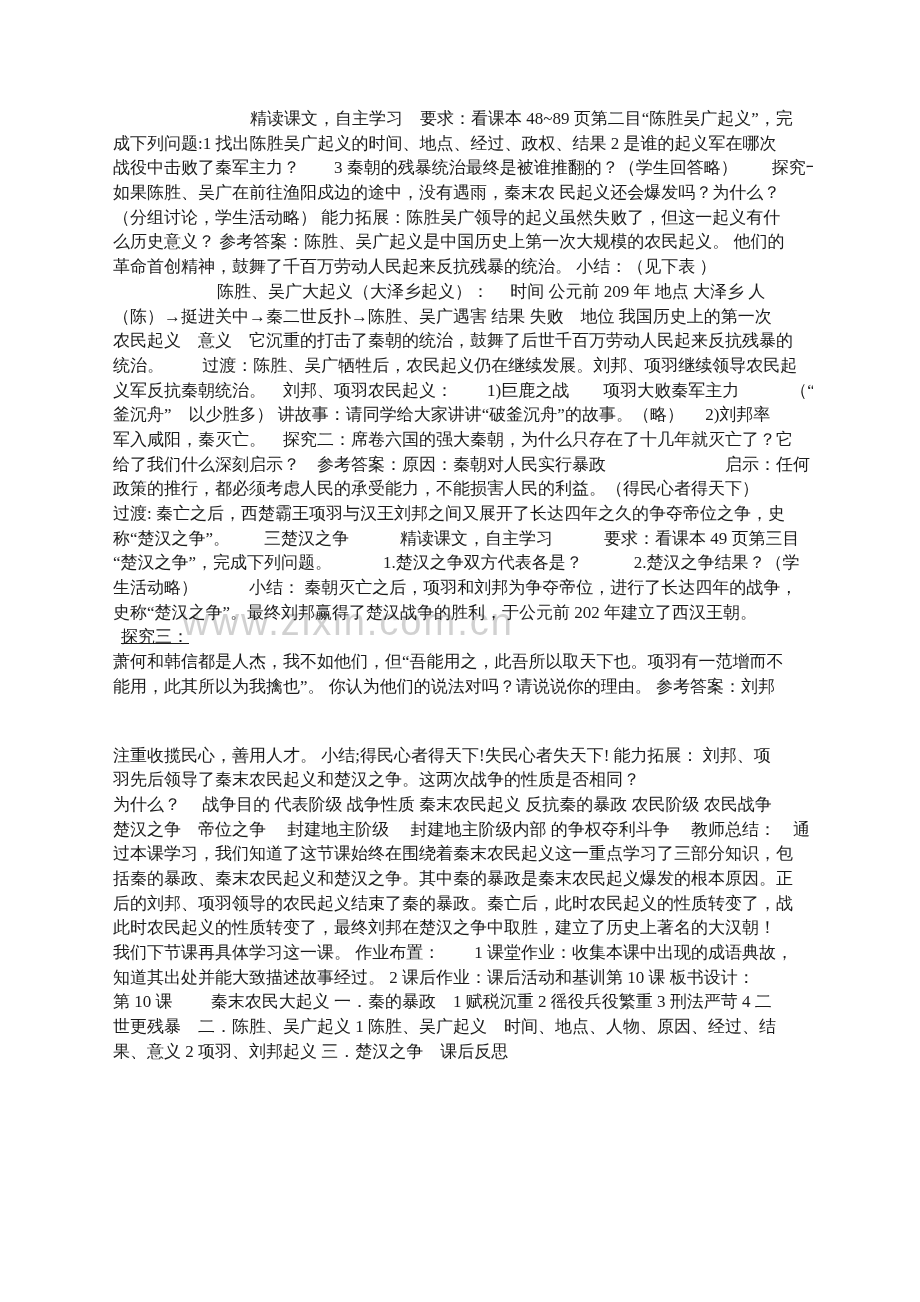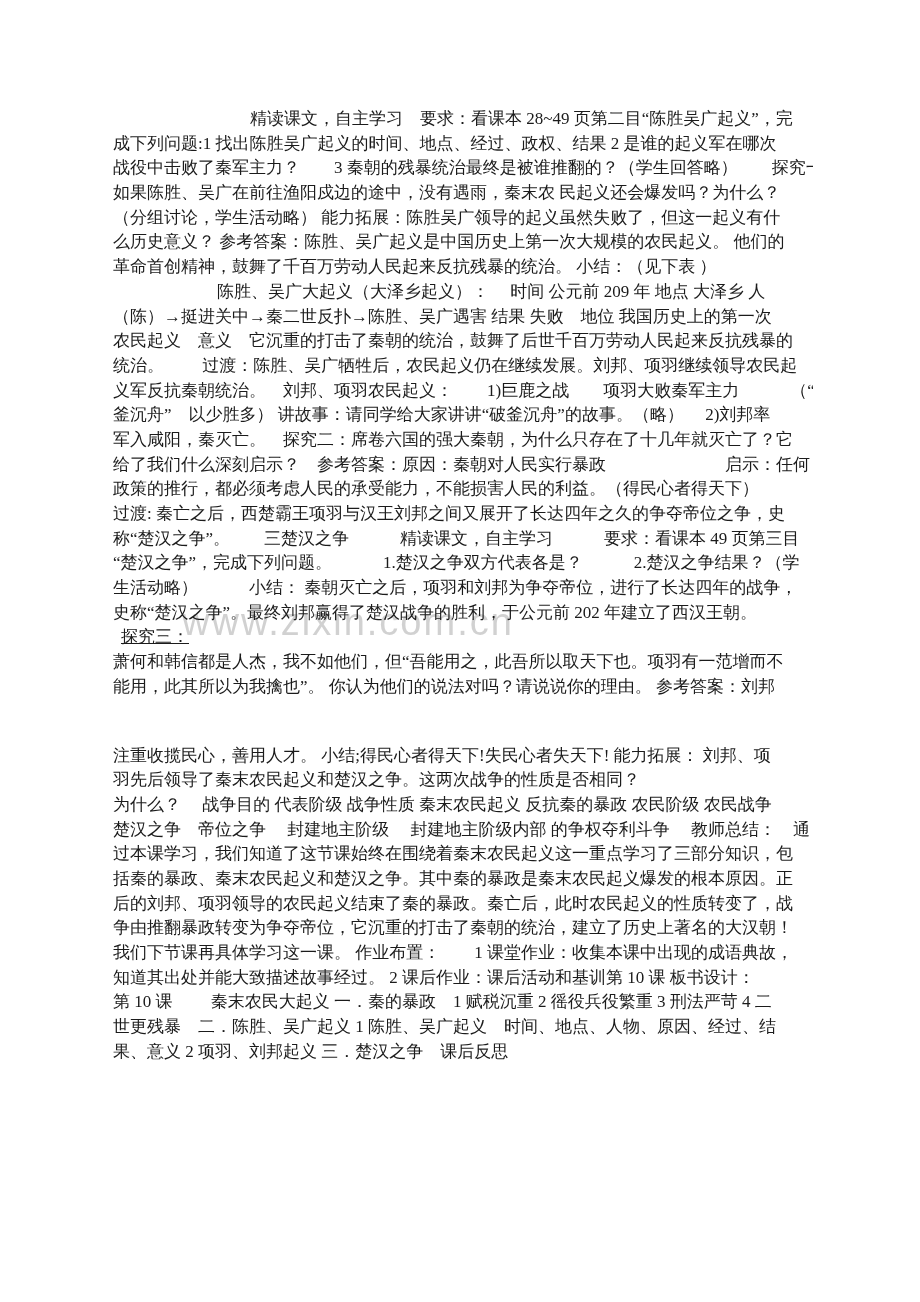--- a/index.html
+++ b/index.html
@@ -44,21 +44,21 @@
     white-space: pre;
     overflow: hidden;
   }
 </style>
 </head>
 <body>
 
 <div class="page">
   <div class="watermark" style="color: rgba(185, 185, 185, 0.65);">www.zixin.com.cn</div>
   <div class="text-block">
-      <div class="line" style="padding-left: 137px;">精读课文，自主学习　要求：看课本 28~49 页第二目“陈胜吴广起义”，完</div>
+      <div class="line" style="padding-left: 137px;">精读课文，自主学习　要求：看课本 48~89 页第二目“陈胜吴广起义”，完</div>
       <div class="line" style="padding-left: 0px;">成下列问题:1 找出陈胜吴广起义的时间、地点、经过、政权、结果 2 是谁的起义军在哪次</div>
       <div class="line" style="padding-left: 0px;">战役中击败了秦军主力？　　3 秦朝的残暴统治最终是被谁推翻的？（学生回答略）　　探究一：</div>
       <div class="line" style="padding-left: 0px;">如果陈胜、吴广在前往渔阳戍边的途中，没有遇雨，秦末农 民起义还会爆发吗？为什么？</div>
       <div class="line" style="padding-left: 0px;">（分组讨论，学生活动略） 能力拓展：陈胜吴广领导的起义虽然失败了，但这一起义有什</div>
       <div class="line" style="padding-left: 0px;">么历史意义？ 参考答案：陈胜、吴广起义是中国历史上第一次大规模的农民起义。 他们的</div>
       <div class="line" style="padding-left: 0px;">革命首创精神，鼓舞了千百万劳动人民起来反抗残暴的统治。 小结：（见下表 ）</div>
       <div class="line" style="padding-left: 104px;">陈胜、吴广大起义（大泽乡起义）：　 时间 公元前 209 年 地点 大泽乡 人</div>
       <div class="line" style="padding-left: 0px;">（陈）→挺进关中→秦二世反扑→陈胜、吴广遇害 结果 失败　地位 我国历史上的第一次</div>
       <div class="line" style="padding-left: 0px;">农民起义　意义　它沉重的打击了秦朝的统治，鼓舞了后世千百万劳动人民起来反抗残暴的</div>
       <div class="line" style="padding-left: 0px;">统治。　　 过渡：陈胜、吴广牺牲后，农民起义仍在继续发展。刘邦、项羽继续领导农民起</div>
@@ -75,20 +75,20 @@
       <div class="line" style="padding-left: 8px; text-decoration: underline;">探究三：</div>
       <div class="line" style="padding-left: 0px;">萧何和韩信都是人杰，我不如他们，但“吾能用之，此吾所以取天下也。项羽有一范增而不</div>
       <div class="line" style="padding-left: 0px;">能用，此其所以为我擒也”。 你认为他们的说法对吗？请说说你的理由。 参考答案：刘邦</div>
       <div class="line" style="padding-left: 0px; margin-top: 44px;">注重收揽民心，善用人才。 小结;得民心者得天下!失民心者失天下! 能力拓展： 刘邦、项</div>
       <div class="line" style="padding-left: 0px;">羽先后领导了秦末农民起义和楚汉之争。这两次战争的性质是否相同？</div>
       <div class="line" style="padding-left: 0px;">为什么？　 战争目的 代表阶级 战争性质 秦末农民起义 反抗秦的暴政 农民阶级 农民战争</div>
       <div class="line" style="padding-left: 0px;">楚汉之争　帝位之争　 封建地主阶级　 封建地主阶级内部 的争权夺利斗争　 教师总结：　通</div>
       <div class="line" style="padding-left: 0px;">过本课学习，我们知道了这节课始终在围绕着秦末农民起义这一重点学习了三部分知识，包</div>
       <div class="line" style="padding-left: 0px;">括秦的暴政、秦末农民起义和楚汉之争。其中秦的暴政是秦末农民起义爆发的根本原因。正</div>
       <div class="line" style="padding-left: 0px;">后的刘邦、项羽领导的农民起义结束了秦的暴政。秦亡后，此时农民起义的性质转变了，战</div>
-      <div class="line" style="padding-left: 0px;">争由推翻暴政转变为争夺帝位，它沉重的打击了秦朝的统治，建立了历史上著名的大汉朝！</div>
+      <div class="line" style="padding-left: 0px;">此时农民起义的性质转变了，最终刘邦在楚汉之争中取胜，建立了历史上著名的大汉朝！</div>
       <div class="line" style="padding-left: 0px;">我们下节课再具体学习这一课。 作业布置：　　1 课堂作业：收集本课中出现的成语典故，</div>
       <div class="line" style="padding-left: 0px;">知道其出处并能大致描述故事经过。 2 课后作业：课后活动和基训第 10 课 板书设计：</div>
       <div class="line" style="padding-left: 0px;">第 10 课　　 秦末农民大起义 一．秦的暴政　1 赋税沉重 2 徭役兵役繁重 3 刑法严苛 4 二</div>
       <div class="line" style="padding-left: 0px;">世更残暴　二．陈胜、吴广起义 1 陈胜、吴广起义　时间、地点、人物、原因、经过、结</div>
       <div class="line" style="padding-left: 0px;">果、意义 2 项羽、刘邦起义 三．楚汉之争　课后反思</div>
     </div>
 </div>
 
 </body></html>

